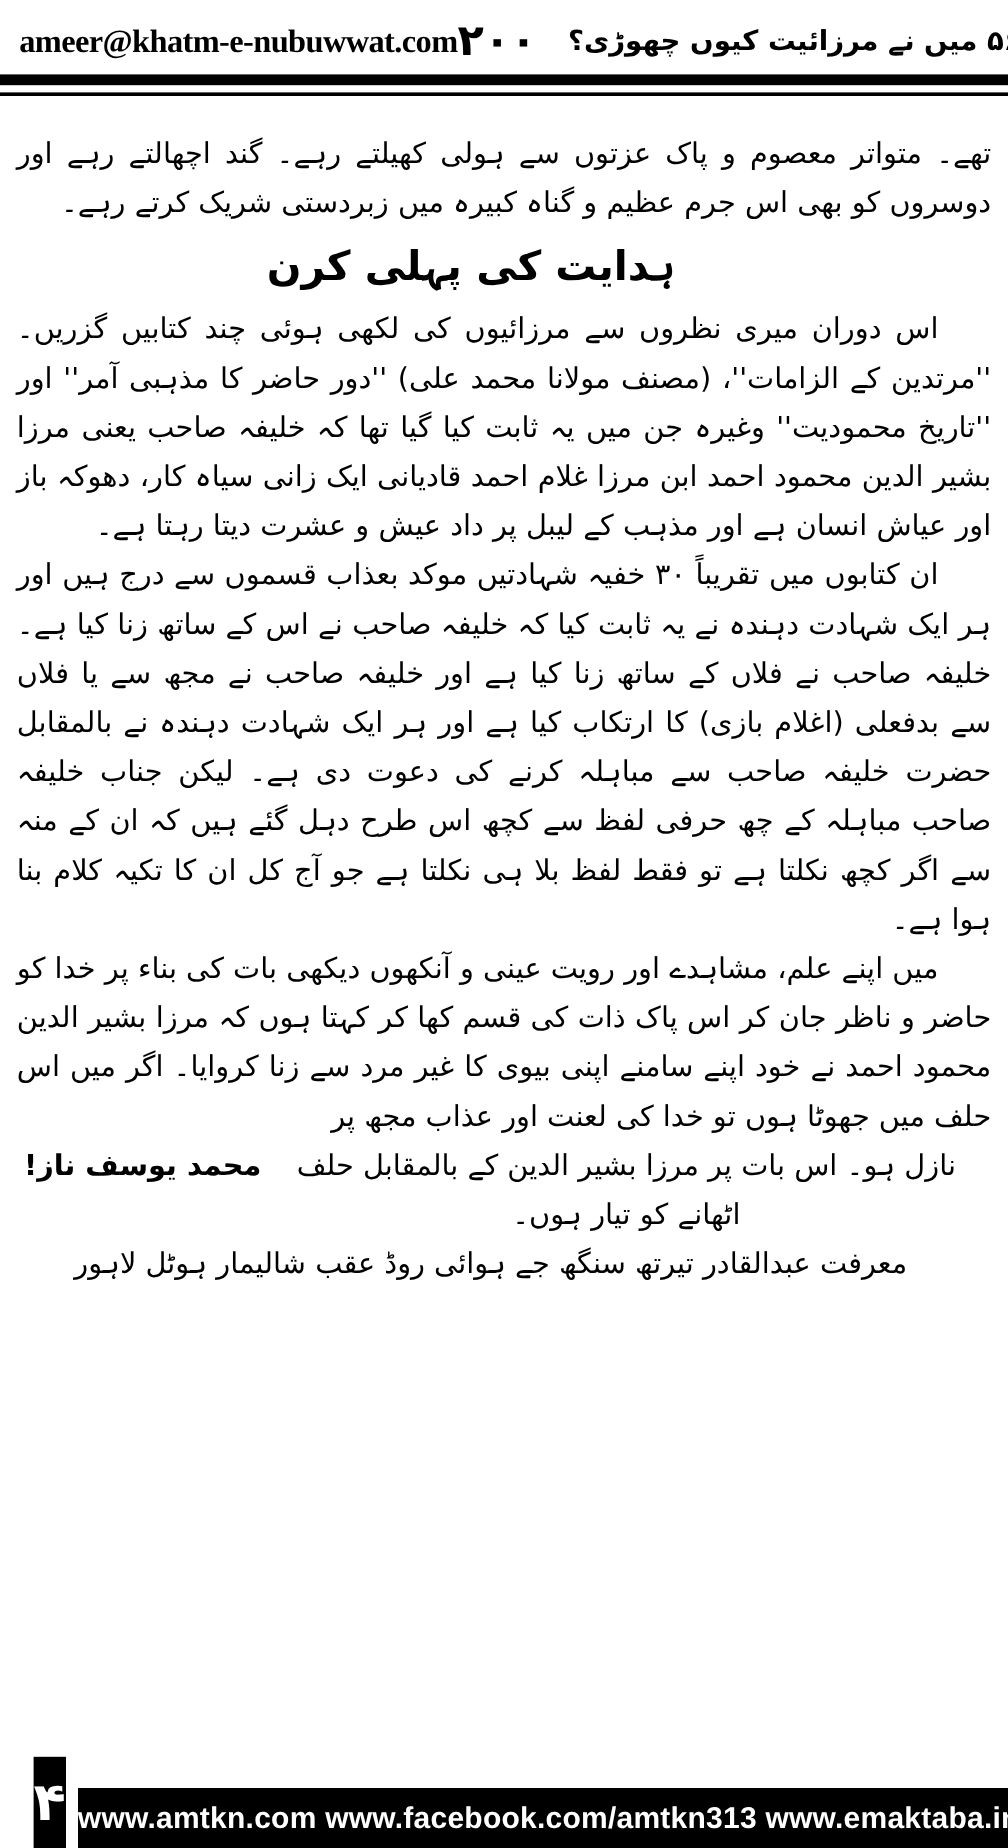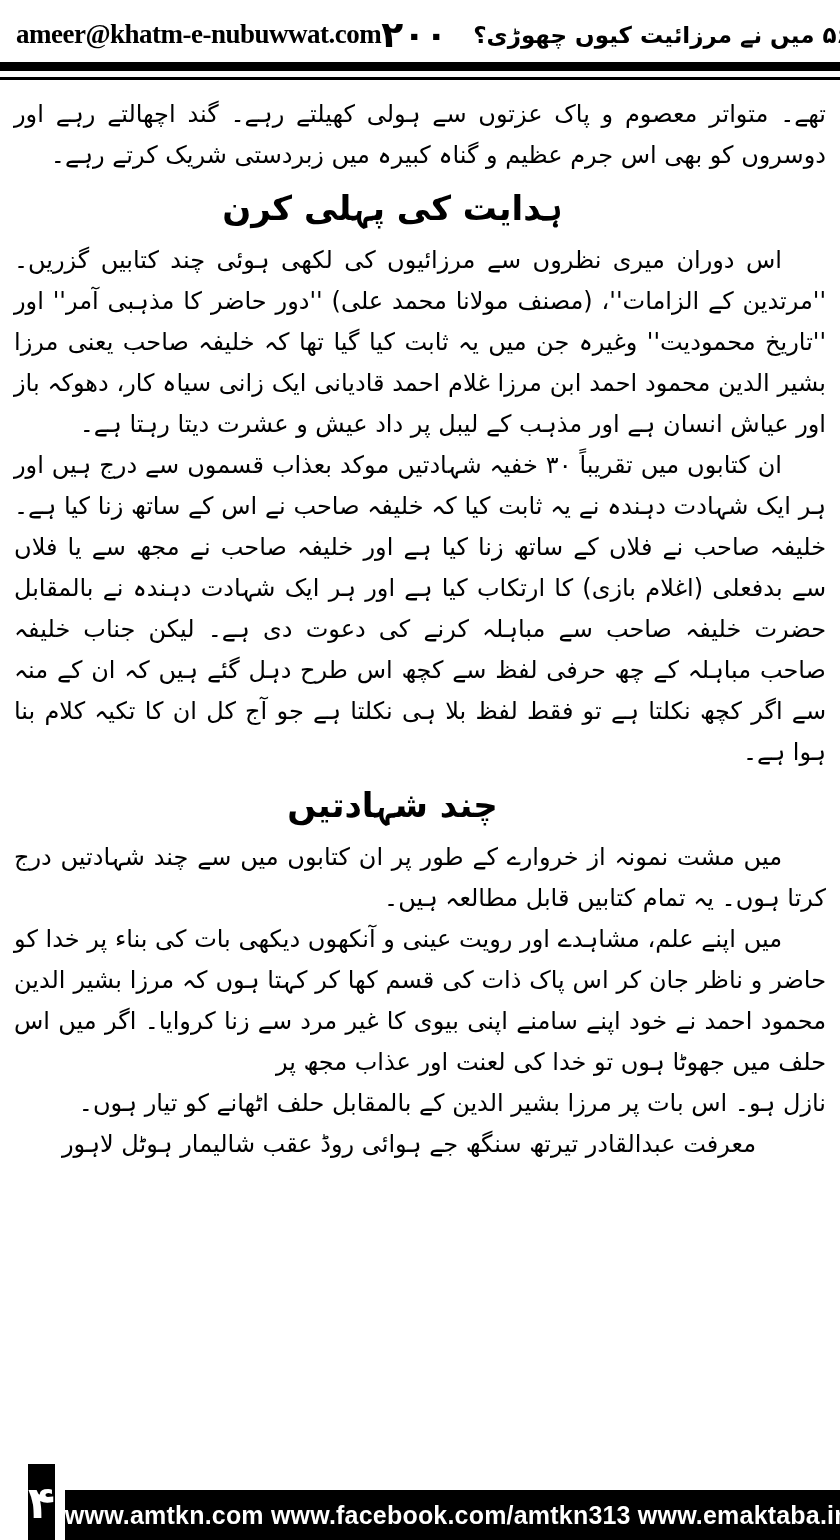--- a/index.html
+++ b/index.html
@@ -29,21 +29,21 @@
     direction:rtl;
   }
   .title {
     font-family:"DejaVu Sans", sans-serif;
     direction:rtl; font-weight:bold; font-size:23px;
   }
   .rule-thick { height:9px; background:#000; margin:3px 0 6px 0; }
   .rule-thin  { height:3px; background:#000; }
   
   .content {
-    padding:14px 14px 0 14px;
+    padding:28px 14px 0 14px;
     direction:rtl;
     font-family:"DejaVu Sans", sans-serif;
     font-size:24px;
     line-height:41px;
     text-align:justify;
   }
   .para { text-align:justify; }
   .para.indent { text-indent:44px; }
   h2.heading {
     font-size:34px; font-weight:bold;
@@ -100,29 +100,28 @@
   <main class="content">
 
     <p class="para">تھے۔ متواتر معصوم و پاک عزتوں سے ہولی کھیلتے رہے۔ گند اچھالتے رہے اور دوسروں کو بھی اس جرم عظیم و گناہ کبیرہ میں زبردستی شریک کرتے رہے۔</p>
 
     <h2 class="heading">ہدایت کی پہلی کرن</h2>
 
     <p class="para indent">اس دوران میری نظروں سے مرزائیوں کی لکھی ہوئی چند کتابیں گزریں۔ ''مرتدین کے الزامات''، (مصنف مولانا محمد علی) ''دور حاضر کا مذہبی آمر'' اور ''تاریخ محمودیت'' وغیرہ جن میں یہ ثابت کیا گیا تھا کہ خلیفہ صاحب یعنی مرزا بشیر الدین محمود احمد ابن مرزا غلام احمد قادیانی ایک زانی سیاہ کار، دھوکہ باز اور عیاش انسان ہے اور مذہب کے لیبل پر داد عیش و عشرت دیتا رہتا ہے۔</p>
 
     <p class="para indent">ان کتابوں میں تقریباً ۳۰ خفیہ شہادتیں موکد بعذاب قسموں سے درج ہیں اور ہر ایک شہادت دہندہ نے یہ ثابت کیا کہ خلیفہ صاحب نے اس کے ساتھ زنا کیا ہے۔ خلیفہ صاحب نے فلاں کے ساتھ زنا کیا ہے اور خلیفہ صاحب نے مجھ سے یا فلاں سے بدفعلی (اغلام بازی) کا ارتکاب کیا ہے اور ہر ایک شہادت دہندہ نے بالمقابل حضرت خلیفہ صاحب سے مباہلہ کرنے کی دعوت دی ہے۔ لیکن جناب خلیفہ صاحب مباہلہ کے چھ حرفی لفظ سے کچھ اس طرح دہل گئے ہیں کہ ان کے منہ سے اگر کچھ نکلتا ہے تو فقط لفظ بلا ہی نکلتا ہے جو آج کل ان کا تکیہ کلام بنا ہوا ہے۔</p>
 
-    <h2 class="heading">چند شہادتیں</h2>
 
-    <p class="para indent">میں مشت نمونہ از خروارے کے طور پر ان کتابوں میں سے چند شہادتیں درج کرتا ہوں۔ یہ تمام کتابیں قابل مطالعہ ہیں۔</p>
 
 
     <p class="para indent">میں اپنے علم، مشاہدے اور رویت عینی و آنکھوں دیکھی بات کی بناء پر خدا کو حاضر و ناظر جان کر اس پاک ذات کی قسم کھا کر کہتا ہوں کہ مرزا بشیر الدین محمود احمد نے خود اپنے سامنے اپنی بیوی کا غیر مرد سے زنا کروایا۔ اگر میں اس حلف میں جھوٹا ہوں تو خدا کی لعنت اور عذاب مجھ پر</p>
 
     <div class="sig-row">
       <span class="sig-tail">نازل ہو۔ اس بات پر مرزا بشیر الدین کے بالمقابل حلف اٹھانے کو تیار ہوں۔</span>
+      <span class="sig">محمد یوسف ناز!</span>
     </div>
 
     <p class="para address">معرفت عبدالقادر تیرتھ سنگھ جے ہوائی روڈ عقب شالیمار ہوٹل لاہور</p>
 
 
 
   </main>
 
   <footer class="footer">
     <div class="pagebox">

